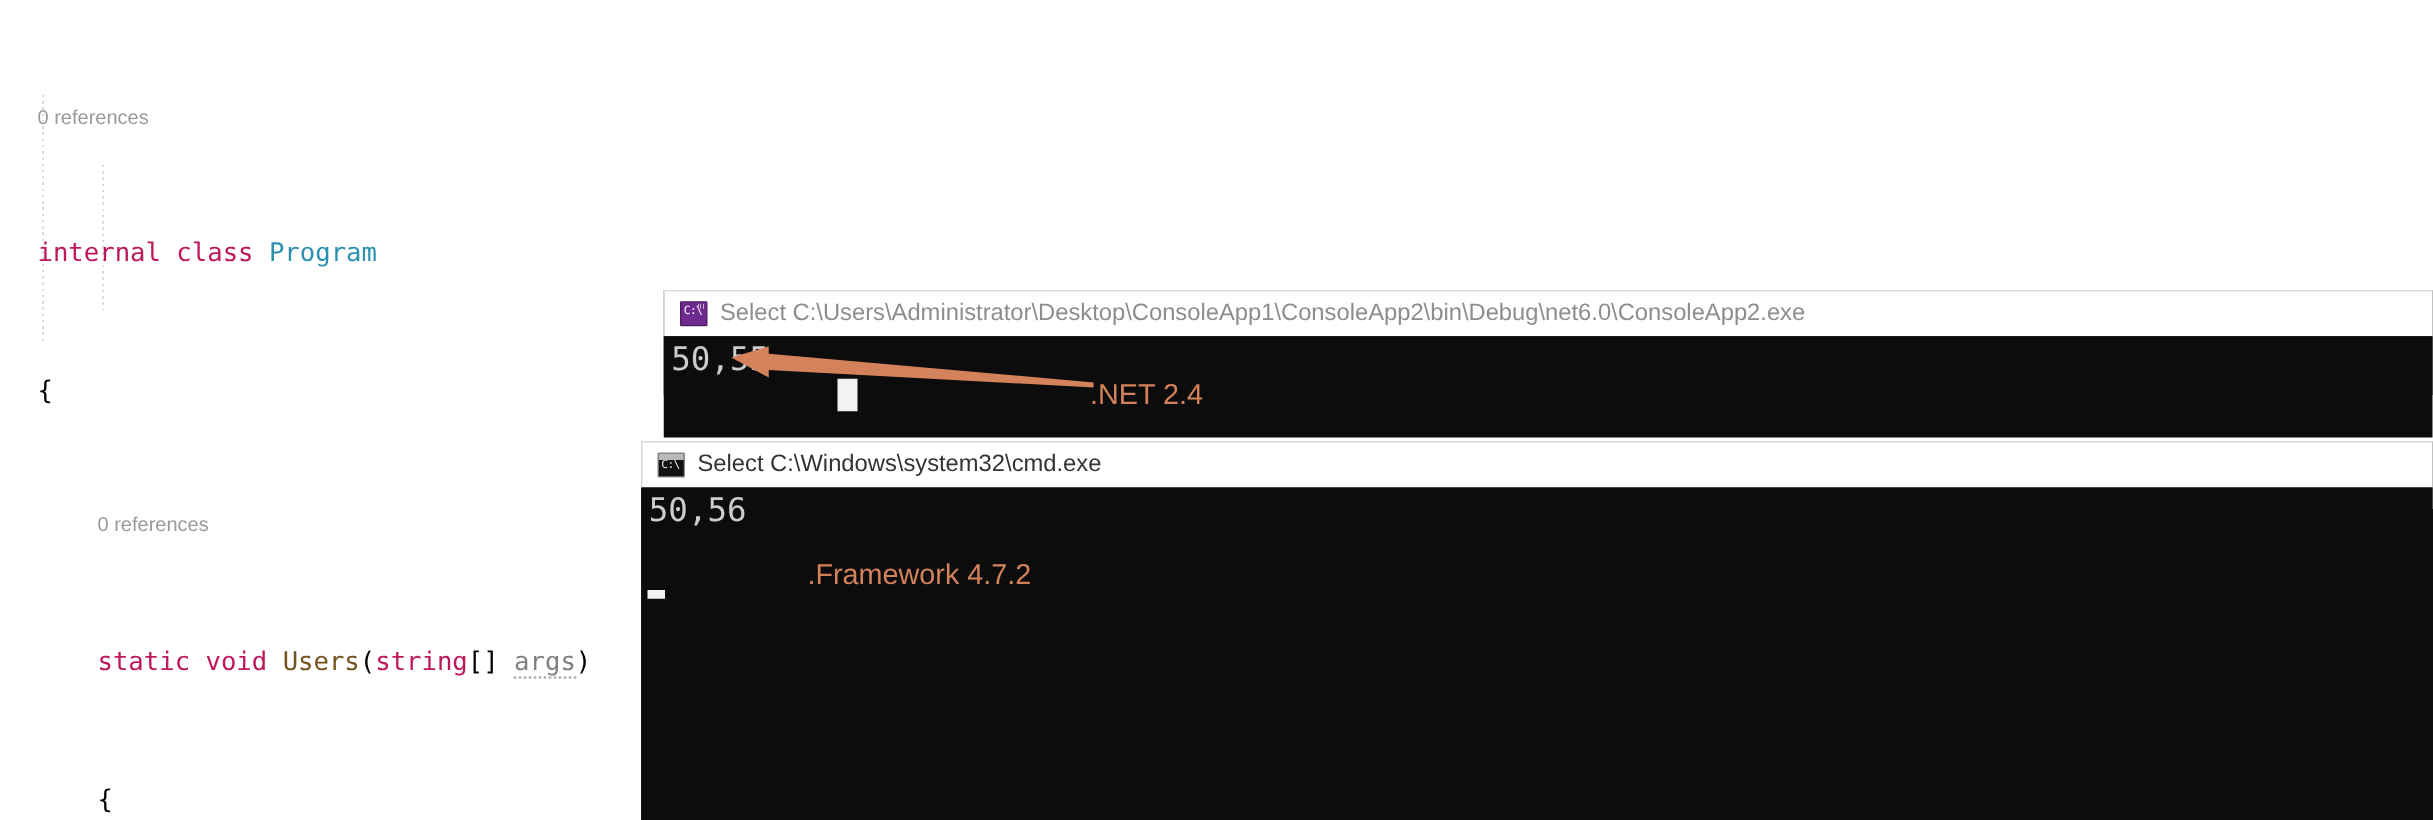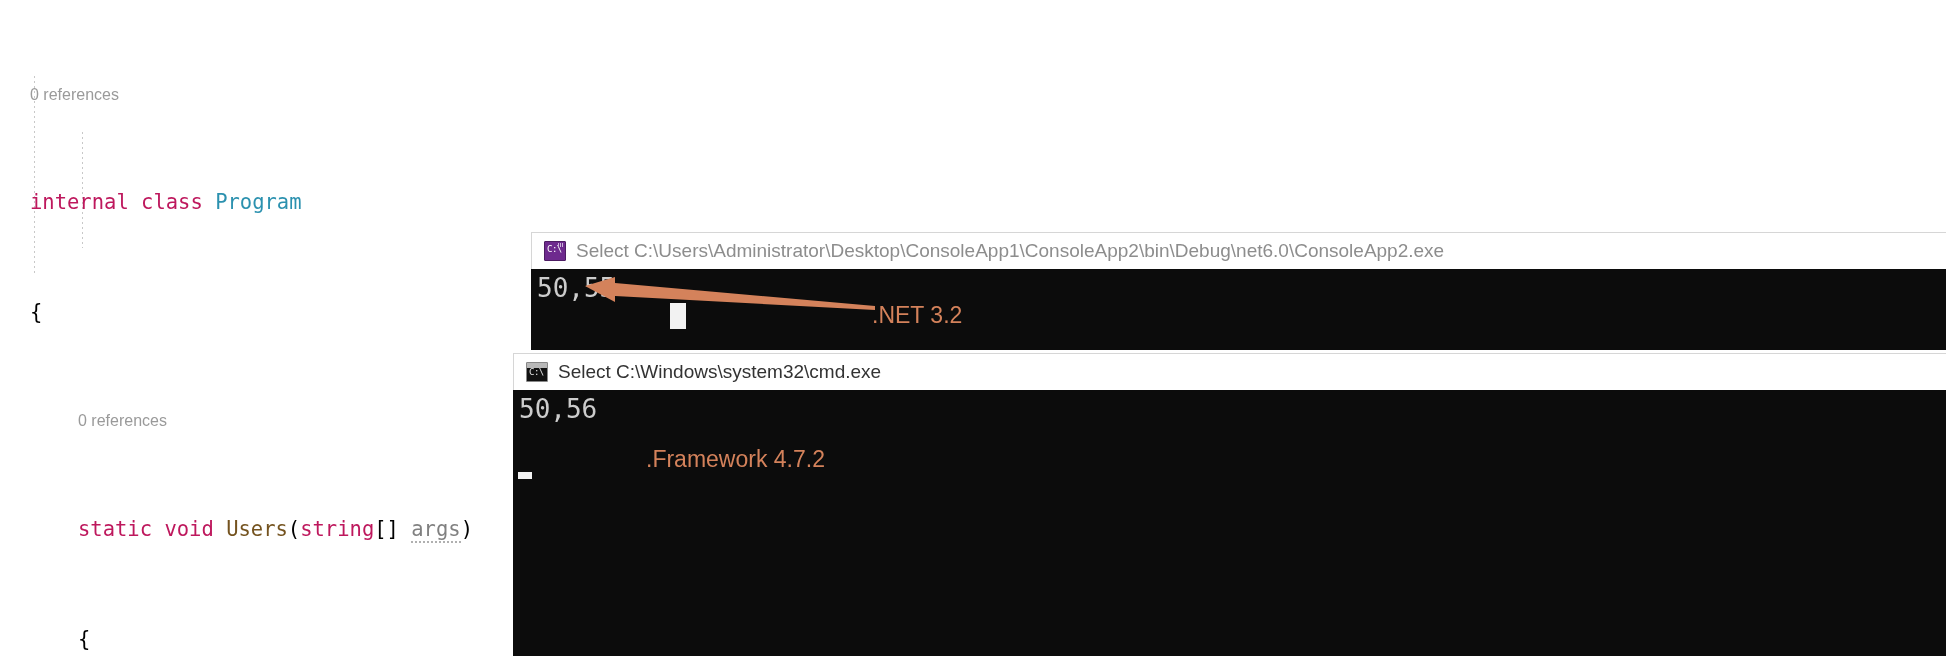--- a/index.html
+++ b/index.html
@@ -150,21 +150,21 @@
   </div>
   <div class="console-body" style="height:81px;">
     <div class="console-line">50,55</div>
     <div class="cursor-block" style="left:139px; top:34px; width:16px; height:26px;"></div>
   </div>
 </div>
 
 <svg class="anno-arrow" style="left:585px; top:272px;" width="290" height="45" viewBox="0 0 290 45">
   <polygon points="0,14 30,5 30,11 290,34 290,38 30,24 30,30" fill="#d4825b"></polygon>
 </svg>
-<div class="anno-label" style="left:872px; top:302px;">.NET 3.2</div>
+<div class="anno-label" style="left:872px; top:302px;">.NET 2.4</div>
 
 <div class="console-win" style="left:513px; top:353px; width:1437px; height:303px;">
   <div class="console-title" style="height:37px;">
     <span class="cmd-icon-black"></span>
     <span style="color:#333;">Select C:\Windows\system32\cmd.exe</span>
   </div>
   <div class="console-body" style="height:266px;">
     <div class="console-line">50,56</div>
     <div class="cursor-block" style="left:5px; top:82px; width:14px; height:7px;"></div>
   </div>

